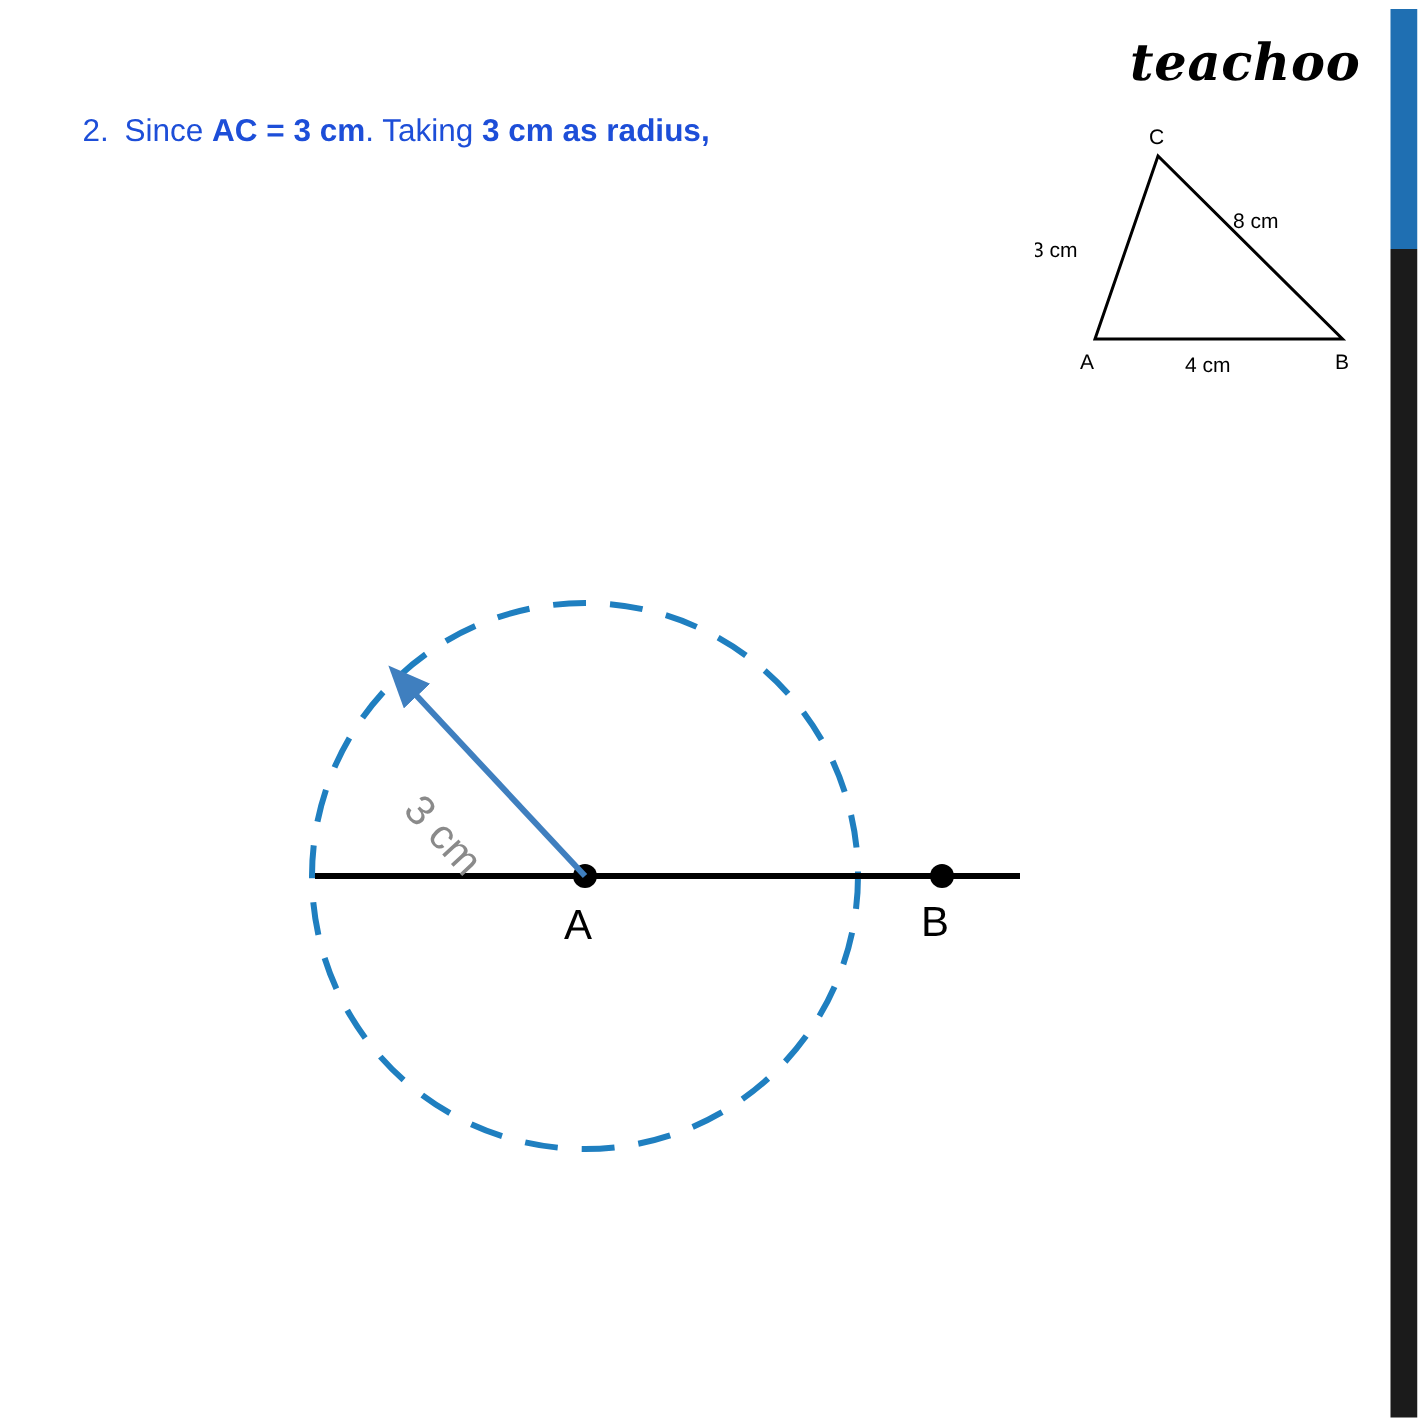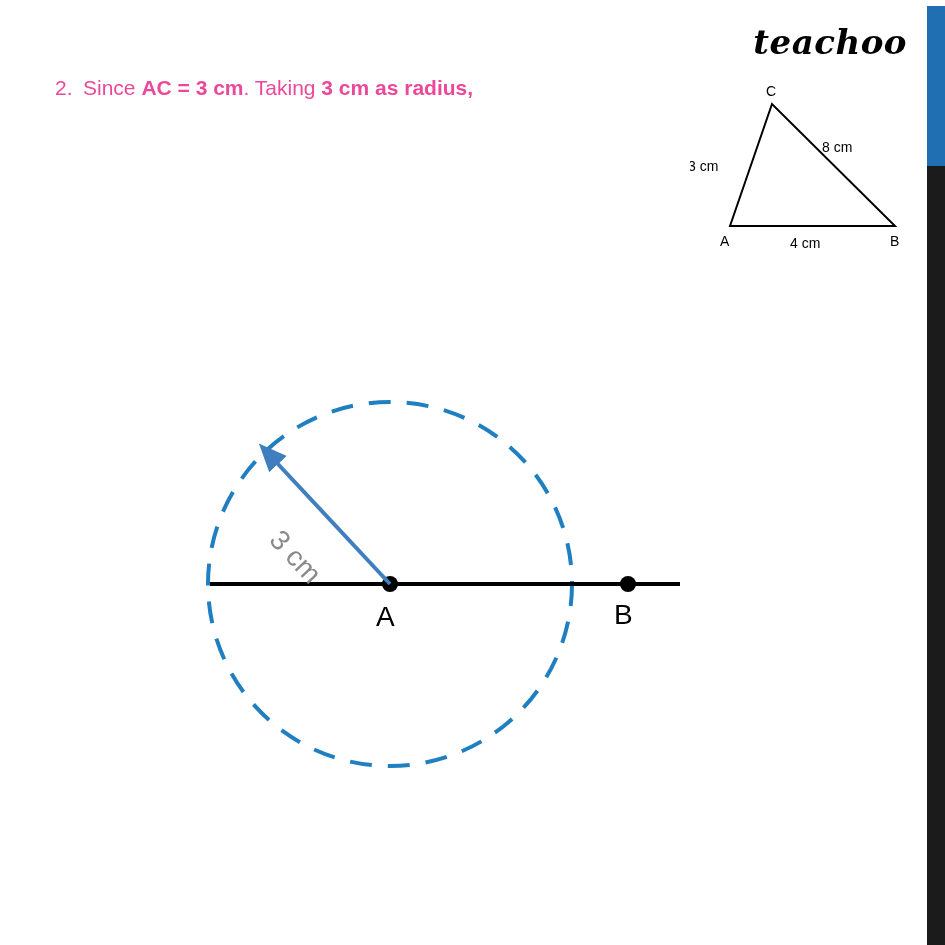--- a/index.html
+++ b/index.html
@@ -50,21 +50,21 @@
     color: #000000;
     letter-spacing: 0.5px;
   }
   
   .step {
     position: absolute;
     left: 55px;
     top: 54px;
     width: 640px;
     font-size: 21px;
-    color: #ec4899;
+    color: #1d4ed8;
     line-height: 56px;
   }
   .step .num {
     display: inline-block;
     width: 28px;
   }
   .step .line2 {
     display: block;
     padding-left: 28px;
   }

